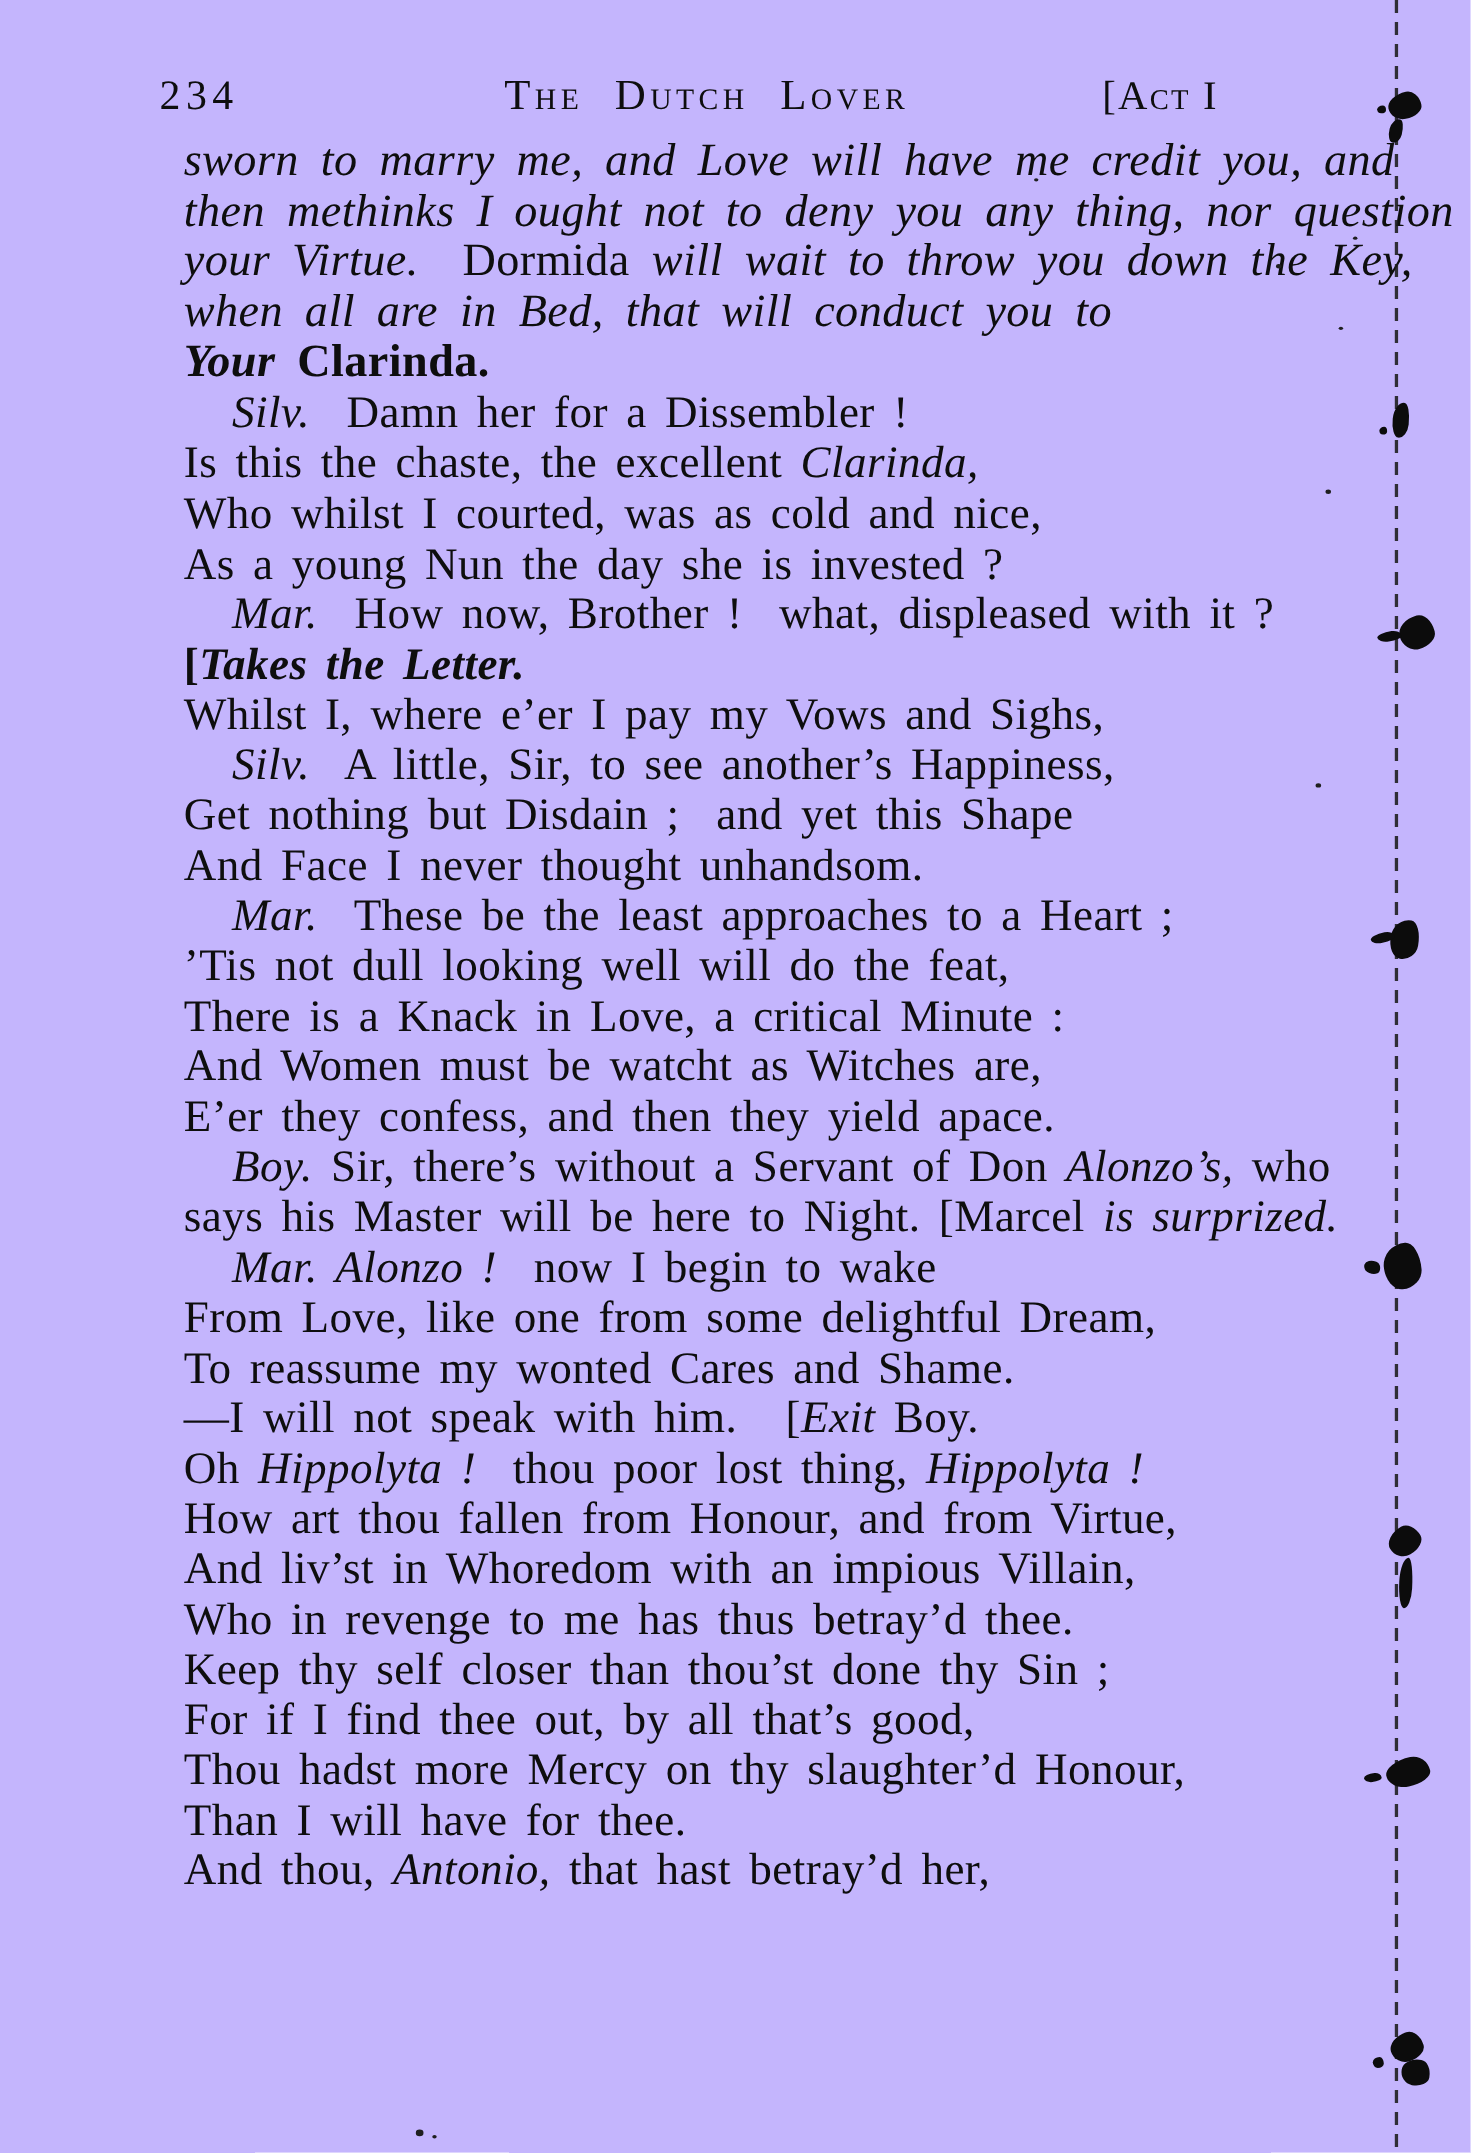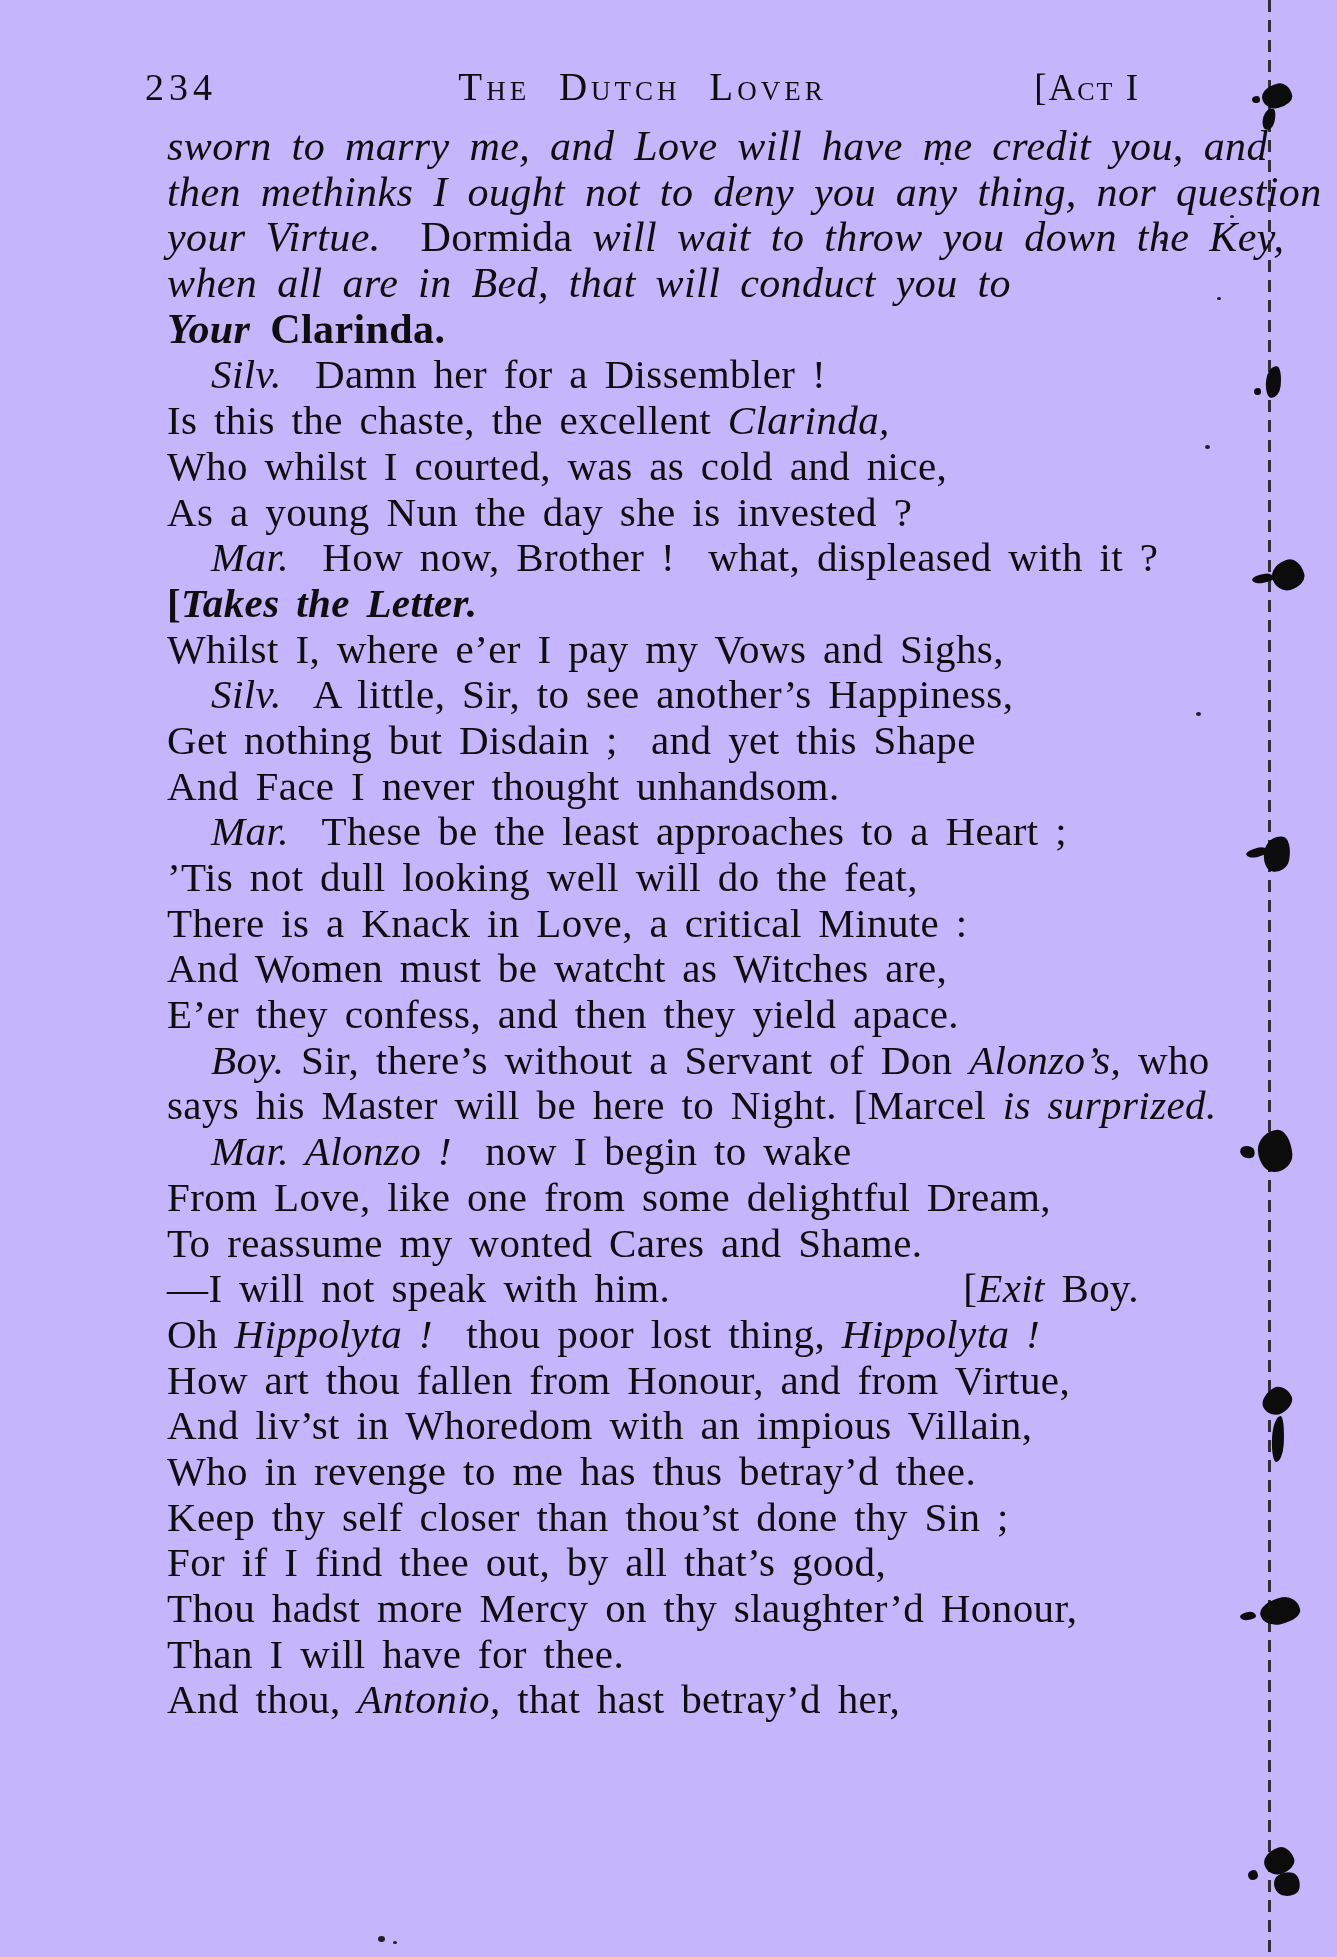--- a/index.html
+++ b/index.html
@@ -12,34 +12,34 @@
   .running-head{
     position:absolute;left:133px;top:64px;width:1007px;
     display:flex;align-items:baseline;
   }
   .pagenum{font-size:38px;letter-spacing:5px;width:170px;padding-left:12px;}
   .head-title{
     flex:1;text-align:center;font-variant:small-caps;
     font-size:39px;letter-spacing:4px;word-spacing:15px;
   }
   .head-act{
-    width:170px;text-align:right;font-variant:small-caps;
+    width:170px;text-align:center;font-variant:small-caps;
     font-size:37px;letter-spacing:2px;
   }
   
   .text-block{
     position:absolute;left:135px;top:124px;width:1004px;
     font-size:41px;line-height:45.7px;
   }
   .line{white-space:pre;height:45.7px;letter-spacing:0.4px;word-spacing:6px;margin-left:32px;}
   .line.prose{font-size:42px;word-spacing:9px;letter-spacing:0.4px;}
   .indent{text-indent:44px;}
   .align-right{text-align:left;font-weight:bold;}
   .align-center{text-align:center;}
-  .split{display:flex;justify-content:space-between;}
+  .split{display:flex;gap:44px;}
   .it{font-style:italic;}
   
   .edge-line{
     position:absolute;left:1268px;top:0;width:3px;height:1957px;
     background:repeating-linear-gradient(to bottom,#1b1b1b 0 12px,transparent 12px 20px);
     opacity:.88;
   }
   .blob{position:absolute;background:#0c0c0c;border-radius:62% 38% 55% 45% / 48% 60% 40% 52%;}
   .speck{position:absolute;background:#1f1f1f;border-radius:50%;}
 </style>

